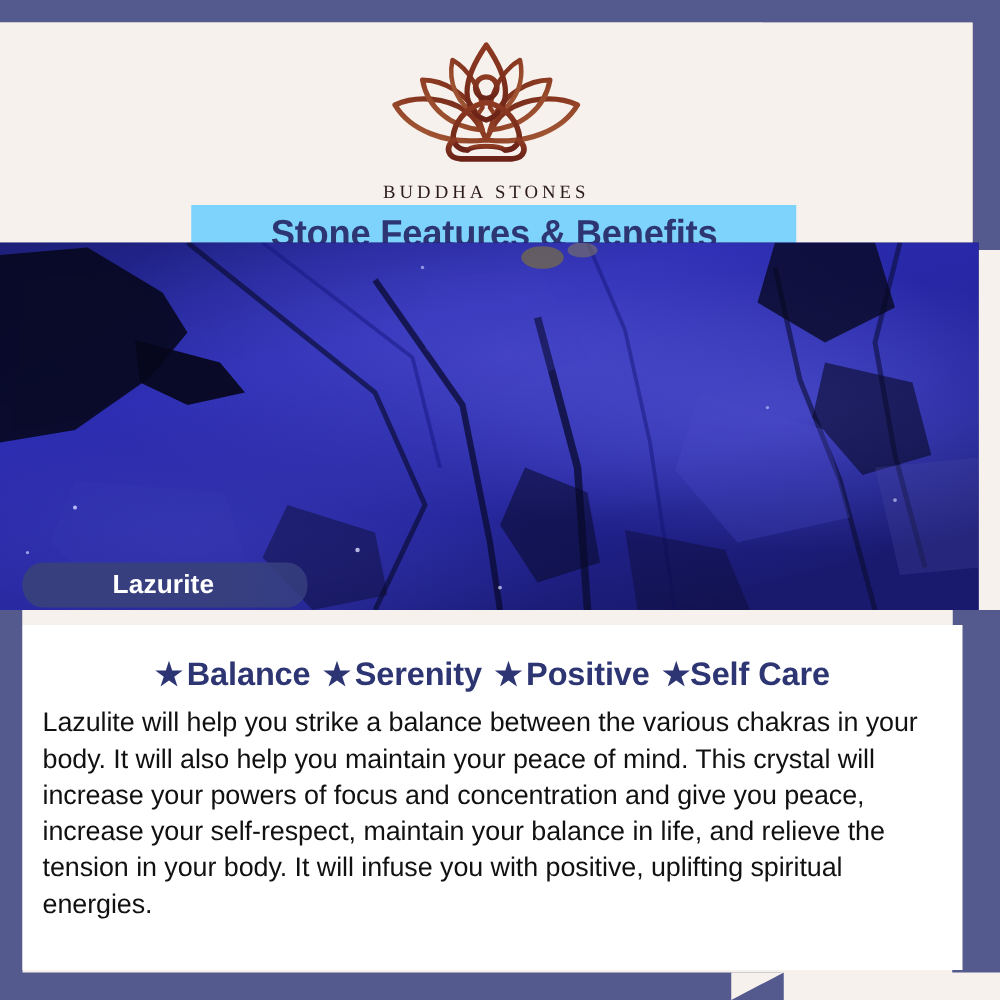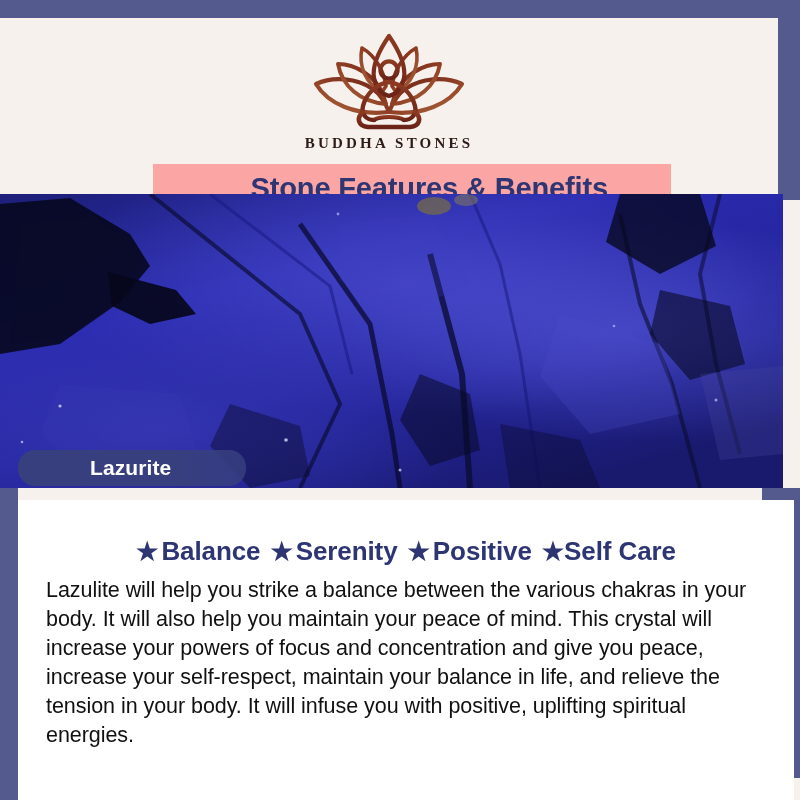--- a/index.html
+++ b/index.html
@@ -93,37 +93,36 @@
     top: 8px; left: 0;
     width: 778px;
     text-align: center;
   }
   .logo-mark {
     display: block;
     margin: 0 auto;
   }
   .logo-word {
     display: block;
-    margin-top: 3px;
+    margin-top: 14px;
     font-family: "Liberation Serif", serif;
     font-size: 15px;
     letter-spacing: 3.2px;
     color: #2c1b17;
-    font-weight: 700;
+    font-weight: 400;
   }
 
   .title-band {
     position: absolute;
     top: 146px; left: 153px;
     width: 484px; height: 48px;
-    background: #fca5a5;
+    background: #7dd3fc;
     display: flex;
     align-items: center;
     justify-content: center;
-    padding-left: 34px;
   }
   .title-text {
     font-family: "Liberation Sans Narrow", "Liberation Sans", sans-serif;
     font-size: 30px;
     font-weight: bold;
     color: #2d3573;
     letter-spacing: -0.2px;
     transform: scaleX(0.97);
   }
 
@@ -160,21 +159,21 @@
     position: absolute;
     left: 18px; top: 488px;
     width: 744px; height: 12px;
     background: #f6f1ec;
   }
   .content {
     position: absolute;
     left: 18px; top: 500px;
     width: 744px; height: 268px;
     background: #ffffff;
-    padding: 16px;
+    padding: 4px;
   }
 
   .keywords {
     margin: 20px 0 0 0;
     text-align: center;
     white-space: nowrap;
     font-family: "Liberation Sans Narrow", "Liberation Sans", sans-serif;
     font-size: 26px;
     font-weight: bold;
     color: #2d3573;

